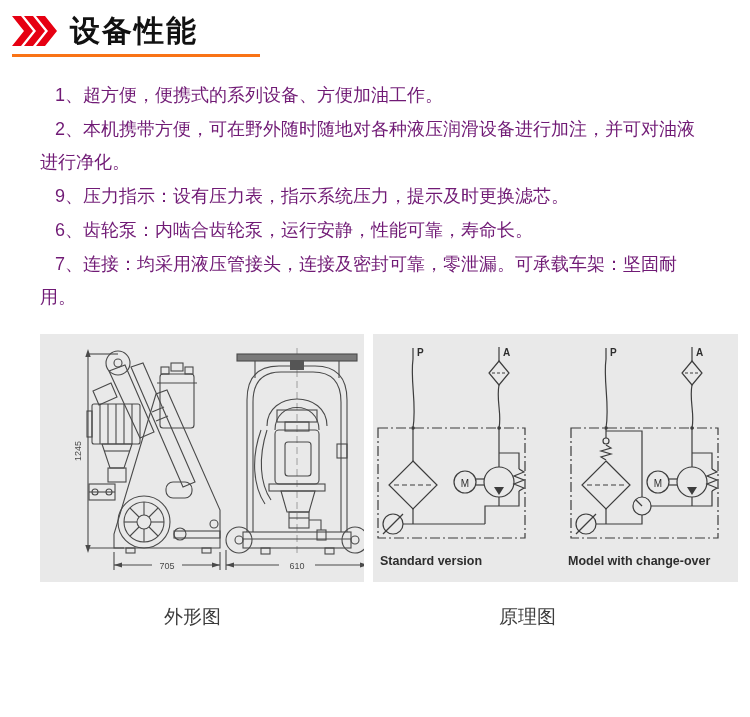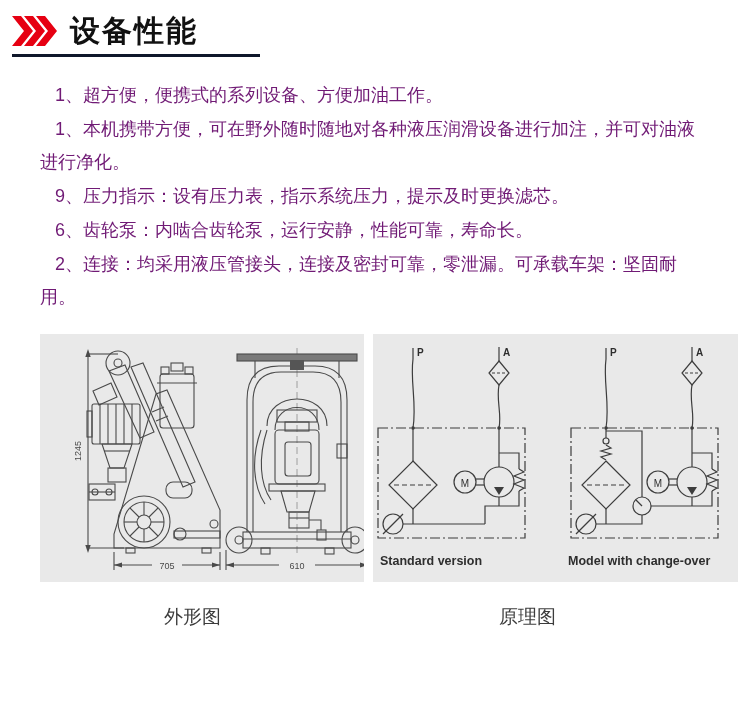--- a/index.html
+++ b/index.html
@@ -5,21 +5,21 @@
   html,body{margin:0;padding:0;}
   body{
     width:750px;height:717px;background:#ffffff;
     font-family:"Liberation Sans","DejaVu Sans",sans-serif;
     color:#1f1f1f;overflow:hidden;
   }
   
   .header{padding:14px 0 0 12px;}
   .header-inner{
     display:flex;align-items:center;gap:12px;
-    width:248px;border-bottom:3px solid #0f172a;padding-bottom:6px;
+    width:248px;border-bottom:3px solid #f97316;padding-bottom:6px;
   }
   .chevrons{flex:0 0 auto;display:block;}
   .page-title{
     font-size:30px;font-weight:bold;color:#111;
     letter-spacing:2px;line-height:34px;white-space:nowrap;
   }
   
   .features{margin:22px 38px 0 40px;width:660px;}
   .features p{
     margin:0 0 1px 0;font-size:18px;line-height:33px;
@@ -47,24 +47,24 @@
       <polygon points="0,1 9,1 21,16 9,31 0,31 12,16" fill="#e60012"></polygon>
       <polygon points="12,1 21,1 33,16 21,31 12,31 24,16" fill="#e60012"></polygon>
       <polygon points="24,1 33,1 45,16 33,31 24,31 36,16" fill="#e60012"></polygon>
     </svg>
     <div class="page-title">设备性能</div>
   </div>
 </div>
 
 <div class="features">
   <p>1、超方便，便携式的系列设备、方便加油工作。</p>
-  <p>1、本机携带方便，可在野外随时随地对各种液压润滑设备进行加注，并可对油液进行净化。</p>
+  <p>2、本机携带方便，可在野外随时随地对各种液压润滑设备进行加注，并可对油液进行净化。</p>
   <p>9、压力指示：设有压力表，指示系统压力，提示及时更换滤芯。</p>
   <p>6、齿轮泵：内啮合齿轮泵，运行安静，性能可靠，寿命长。</p>
-  <p>2、连接：均采用液压管接头，连接及密封可靠，零泄漏。可承载车架：坚固耐用。</p>
+  <p>7、连接：均采用液压管接头，连接及密封可靠，零泄漏。可承载车架：坚固耐用。</p>
 </div>
 
 <div class="panels">
 
   <div class="panel outline">
     <svg width="296" height="248" viewBox="0 0 296 248">
       <g stroke="#4a4a4a" fill="none" stroke-width="1.1">
 
         <g>
 

